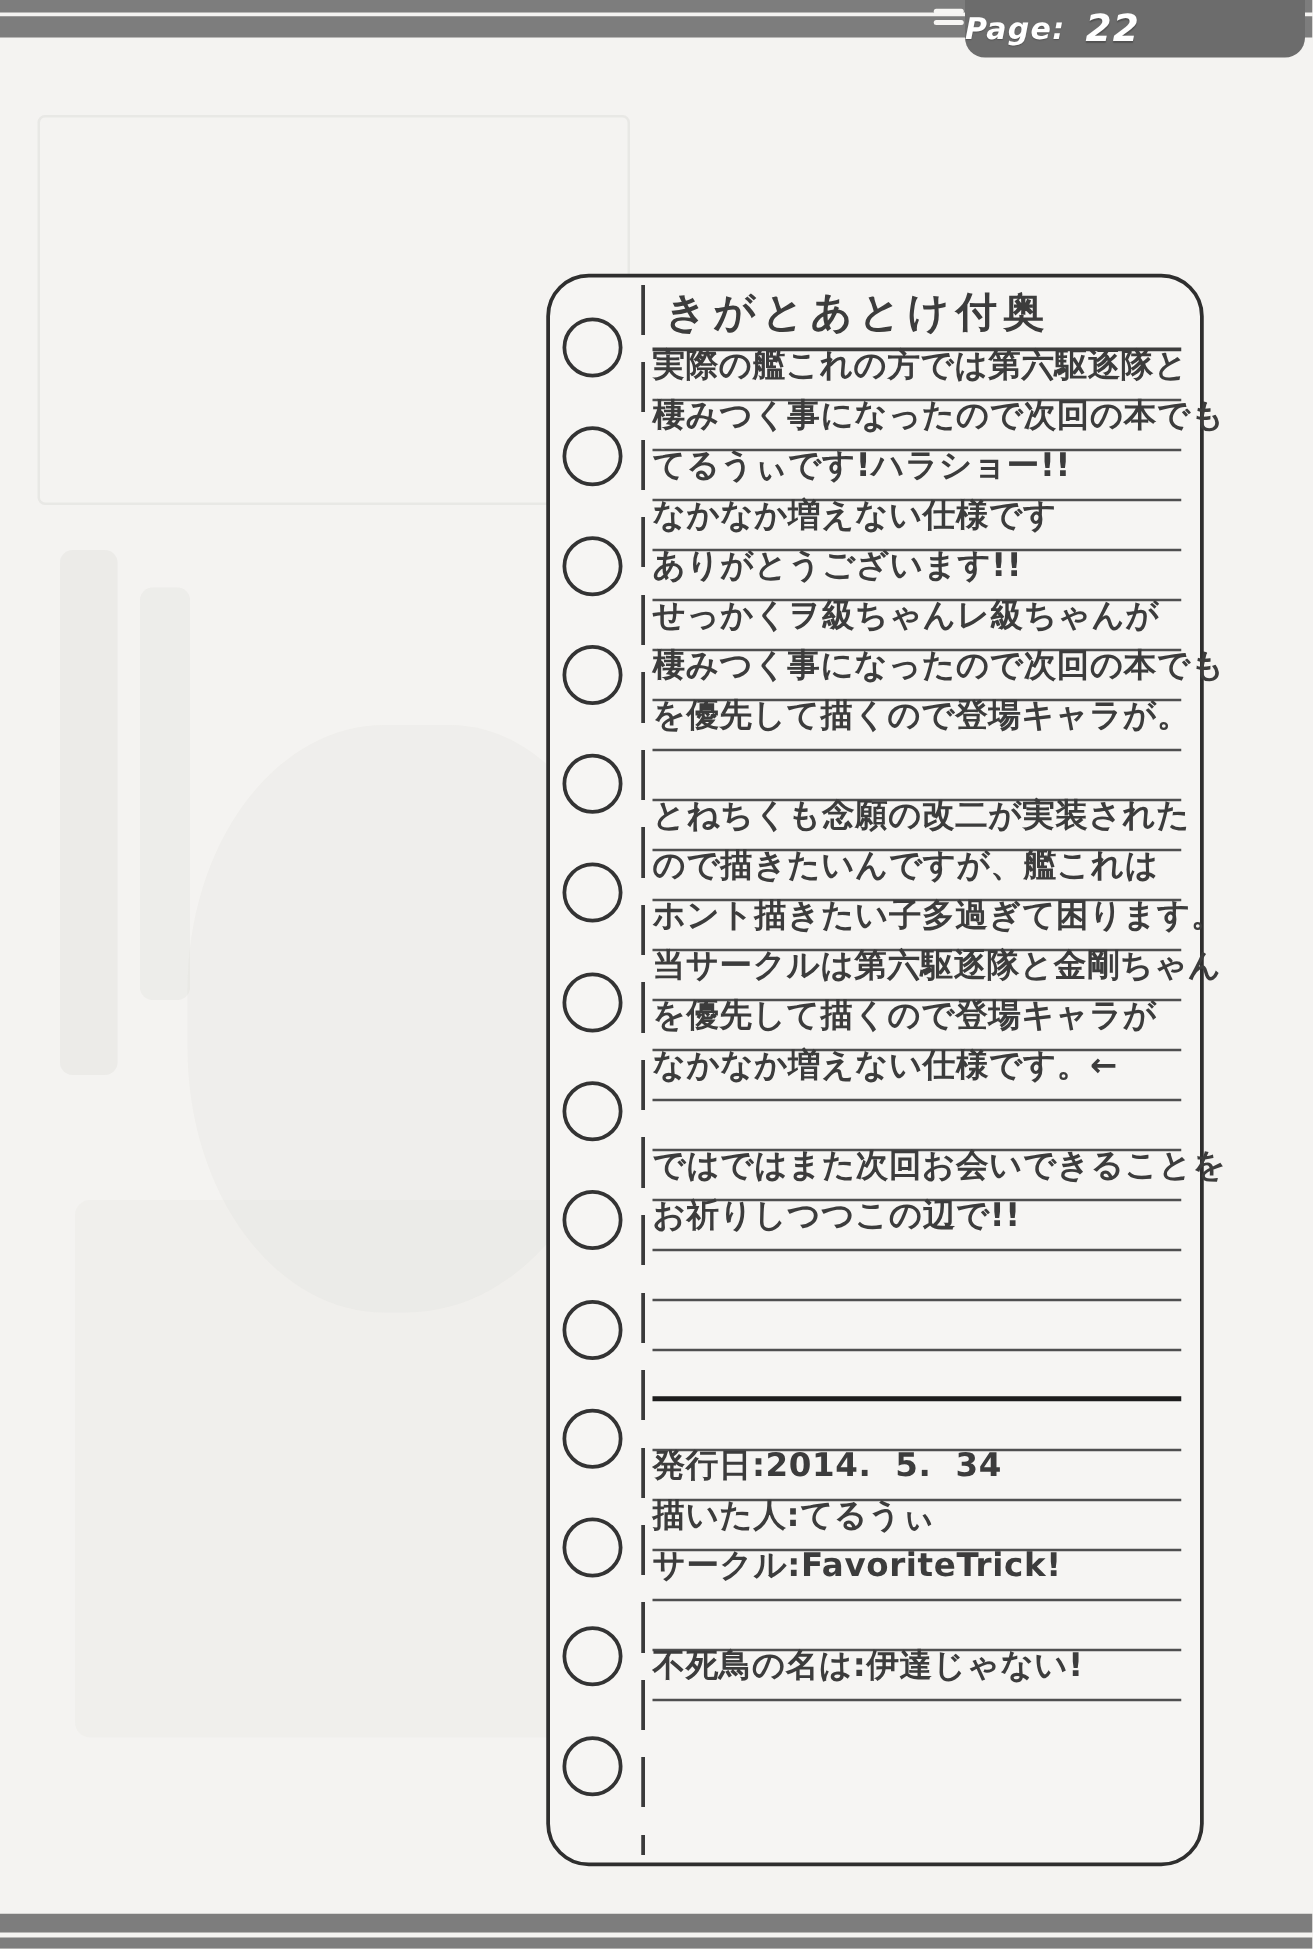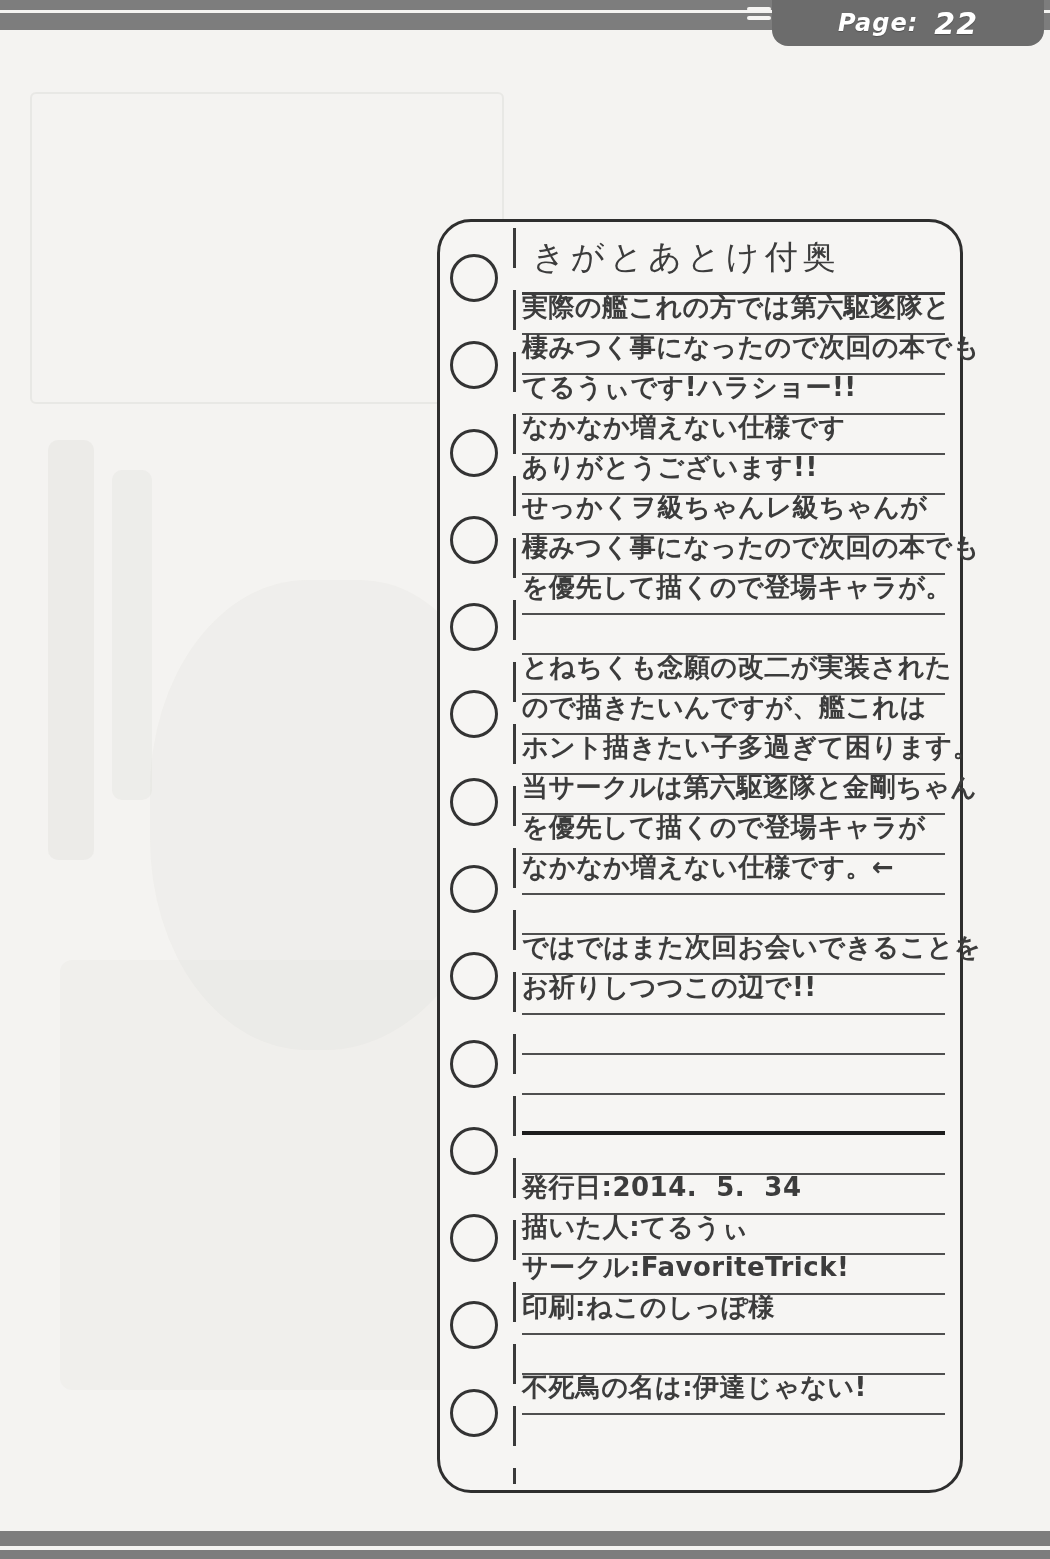--- a/index.html
+++ b/index.html
@@ -12,21 +12,21 @@
   .bar{position:absolute;left:0;right:0;background:#7d7d7d;}
   .bar.top1{top:0;height:10px;}
   .bar.top2{top:13px;height:17px;}
   .bar.bot1{top:1531px;height:15px;}
   .bar.bot2{top:1550px;height:9px;}
   .equals-mark{position:absolute;left:747px;top:7px;width:24px;z-index:3;}
   .equals-mark i{display:block;height:4px;background:#f6f5f3;margin-bottom:5px;border-radius:2px;}
   .page-tab{
     position:absolute;top:0;left:772px;right:6px;height:46px;z-index:2;
     background:#6c6c6c;border-radius:0 0 16px 16px;
-    display:flex;align-items:center;justify-content:center;
+    display:flex;align-items:center;
     color:#fff;font-style:italic;font-weight:bold;
     text-shadow:0 1px 1px rgba(0,0,0,.25);
   }
   .page-tab .lbl{font-size:24px;letter-spacing:1px;}
   .page-tab .num{font-size:30px;margin-left:16px;letter-spacing:1px;}
   
   .ghost{position:absolute;pointer-events:none;}
   .g1{left:30px;top:92px;width:470px;height:308px;border:2px solid rgba(175,172,165,.16);border-radius:6px;}
   .g2{left:48px;top:440px;width:46px;height:420px;background:rgba(168,165,158,.10);border-radius:10px;}
   .g3{left:112px;top:470px;width:40px;height:330px;background:rgba(168,165,158,.08);border-radius:10px;}
@@ -41,23 +41,23 @@
   .hole{
     position:absolute;left:10px;width:48px;height:48px;box-sizing:border-box;
     border:3px solid #333;border-radius:50%;background:#f6f5f3;
   }
   .dash-line{
     position:absolute;left:73px;top:6px;bottom:6px;width:3px;
     background:repeating-linear-gradient(to bottom,#3a3a3a 0 40px,transparent 40px 62px);
   }
   .content{position:absolute;left:82px;top:0;right:15px;color:#3c3c3c;}
   .note-title{
-    height:73px;box-sizing:border-box;border-bottom:3px solid #3d3d3d;
+    height:59px;box-sizing:border-box;border-bottom:3px solid #3d3d3d;
     display:flex;align-items:center;padding-left:10px;
-    font-size:33px;font-weight:normal;letter-spacing:5px;white-space:pre;
+    font-size:33px;font-weight:bold;letter-spacing:5px;white-space:pre;
   }
   .row{
     height:40px;box-sizing:border-box;border-bottom:2px solid #4f4f4f;
     display:flex;align-items:flex-end;padding-bottom:13px;
     font-size:26px;font-weight:bold;letter-spacing:.5px;white-space:pre;
     overflow:visible;line-height:1;
   }
   .row.rule-bold{border-bottom:4px solid #1d1d1d;}
 </style>
 </head>
@@ -120,17 +120,16 @@
     <div class="row"></div>
     <div class="row">ではではまた次回お会いできることを</div>
     <div class="row">お祈りしつつこの辺で!!</div>
     <div class="row"></div>
     <div class="row"></div>
     <div class="row rule-bold"></div>
     <div class="row"></div>
     <div class="row">発行日:2014.  5.  34</div>
     <div class="row">描いた人:てるうぃ</div>
     <div class="row">サークル:FavoriteTrick!</div>
-    <div class="row">印刷:ねこのしっぽ様</div>
     <div class="row"></div>
     <div class="row">不死鳥の名は:伊達じゃない!</div>
   </div>
 </div>
 
 </body></html>

